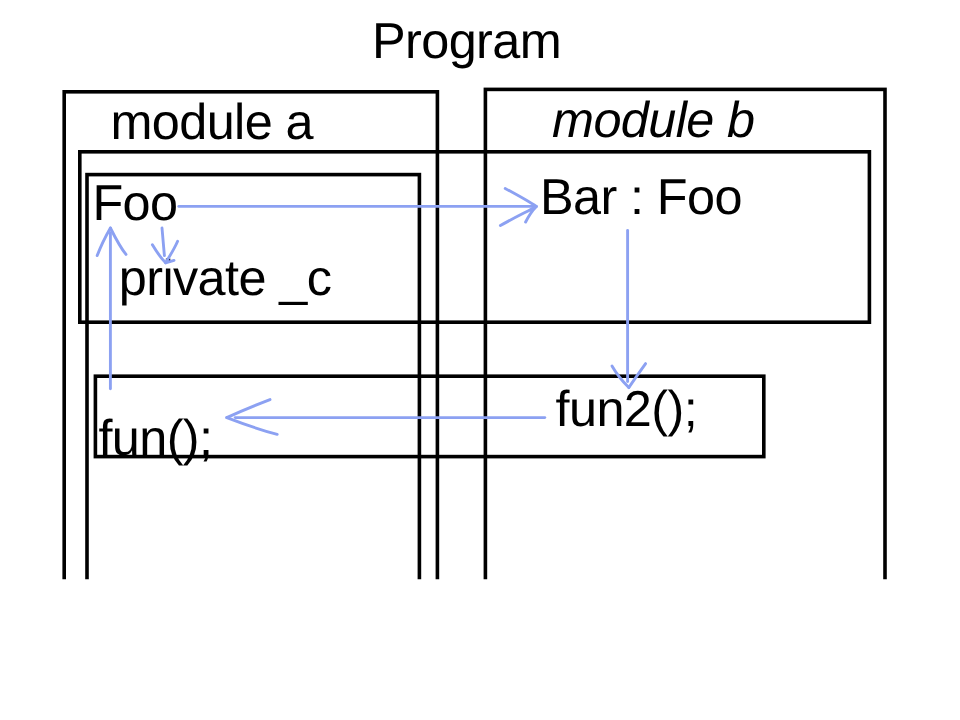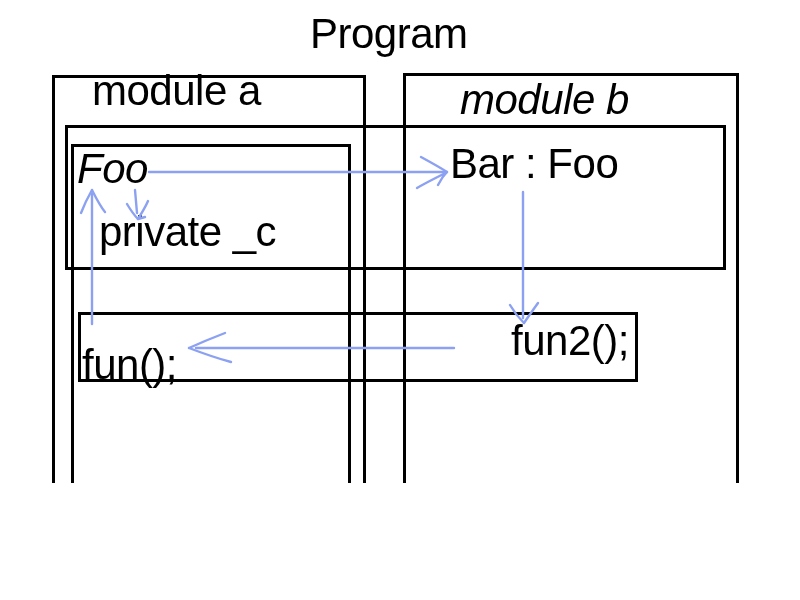--- a/index.html
+++ b/index.html
@@ -60,28 +60,28 @@
 <div class="canvas">
 
   <div class="label title-label" style="left:310px; top:13px;">Program</div>
 
   <div class="box" style="left:52px; top:75px; width:314px; height:483px;"></div>
   <div class="box" style="left:403px; top:73px; width:336px; height:480px;"></div>
   <div class="box" style="left:65px; top:125px; width:661px; height:145px;"></div>
   <div class="box" style="left:71px; top:144px; width:280px; height:351px;"></div>
   <div class="box" style="left:78px; top:312px; width:560px; height:70px;"></div>
 
-  <div class="label" style="left:92px; top:70px;">module a</div>
+  <div class="label" style="left:92px; top:81px;">module a</div>
   <div class="label" style="left:460px; top:79px;font-style:italic;">module b</div>
 
-  <div class="label" style="left:77px; top:148px;font-style:italic;">Foo</div>
+  <div class="label" style="left:77px; top:148px;">Foo</div>
   <div class="label" style="left:99px; top:211px;">private _c</div>
   <div class="label" style="left:450px; top:143px;">Bar : Foo</div>
   <div class="label" style="left:82px; top:323px;margin-top:21px;">fun();</div>
-  <div class="label" style="left:463px; top:320px;margin-left:48px;">fun2();</div>
+  <div class="label" style="left:463px; top:320px;">fun2();</div>
 
   <svg class="arrow-layer" viewBox="0 0 800 600">
     <g>
       <path d="M149 172 H446"></path>
       <path d="M421 157 C432 163 441 168 447 172"></path>
       <path d="M417 188 C429 181 440 176 447 172 C443 176 440 181 438 185"></path>
     </g>
     <g>
       <path d="M135 190 L137 213"></path>
       <path d="M127 204 C130 209 134 215 138 219"></path>

